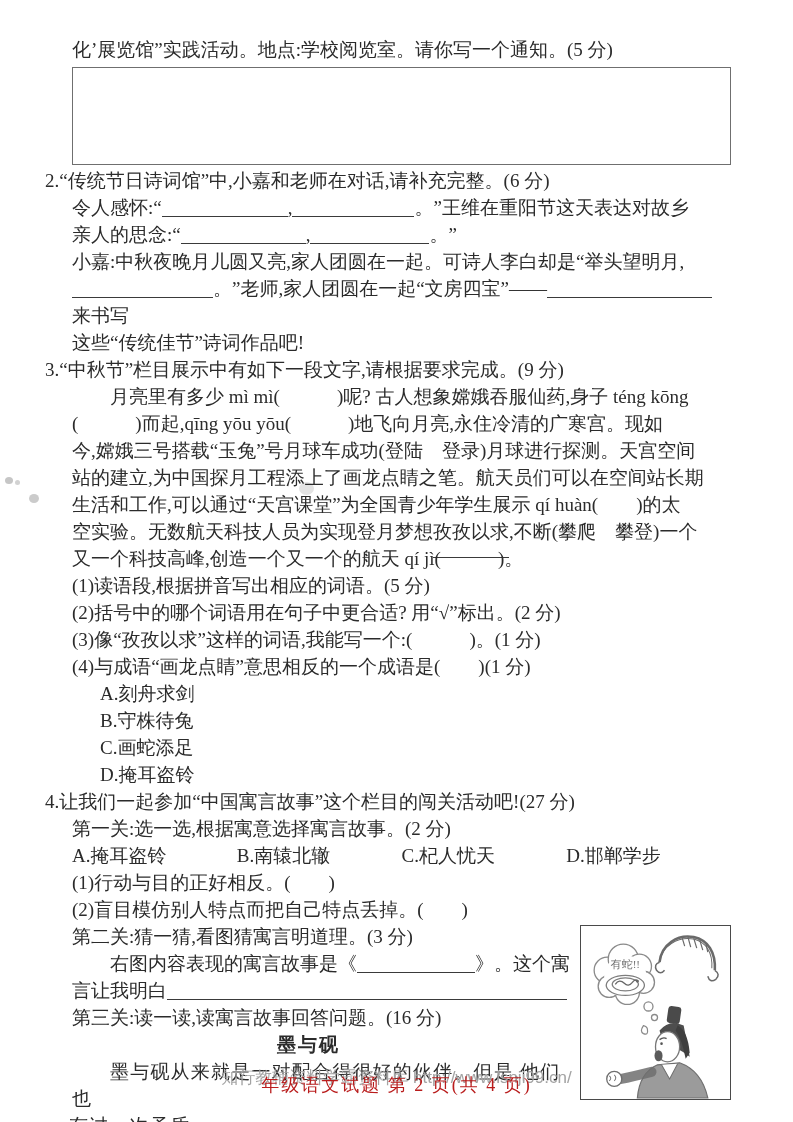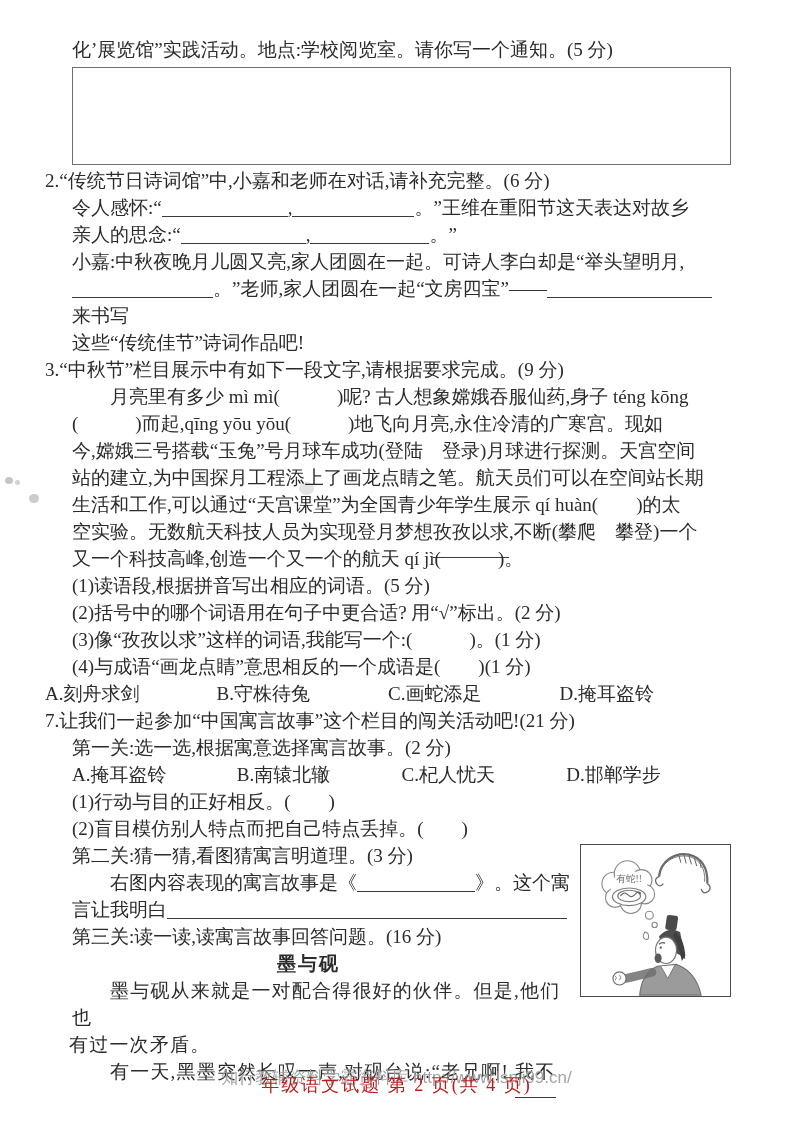--- a/index.html
+++ b/index.html
@@ -21,28 +21,28 @@
     margin:4px 0 2px 27px;height:96px;
     border:1px solid #6f6f6f;background:#fff;
   }
   .blank{
     display:inline-block;height:15px;vertical-align:-3px;
     border-bottom:1.4px solid #3a3a3a;
   }
   .uline{border-bottom:1.4px solid #3a3a3a;padding-bottom:15px;}
   .opts{display:flex;margin-left:27px;}
   .opts .opt{flex:1;}
-  .opts1{display:flex;}
+  .opts1{display:flex;margin-left:55px;flex-direction:column;}
   .opts1 .opt{flex:1;}
   .story-title{font-weight:bold;text-align:center;letter-spacing:2px;}
   .kai{letter-spacing:1.2px;}
   .kai.indent2{margin-left:27px;text-indent:2em;}
   .kai.flush{margin-left:24px;}
   .illu{
-    float:right;width:151px;height:153px;margin:2px 0 6px 8px;
+    float:right;width:151px;height:175px;margin:2px 0 6px 8px;
     border:1.5px solid #4a4a4a;background:#fff;box-sizing:border-box;
   }
   .illu svg{display:block;width:100%;height:100%;}
   .footer-wrap{position:absolute;left:0;right:0;top:1060px;height:34px;}
   .watermark{
     position:absolute;left:50%;transform:translateX(-50%);top:6px;
     font-size:17px;color:#a3a3a3;white-space:nowrap;
     font-family:"Liberation Sans","DejaVu Sans",sans-serif;
   }
   .pageinfo{
@@ -85,21 +85,21 @@
       <p class="line body-ind"><span>(1)读语段,根据拼音写出相应的词语。(5 分)</span></p>
       <p class="line body-ind"><span>(2)括号中的哪个词语用在句子中更合适? 用“√”标出。(2 分)</span></p>
       <p class="line body-ind"><span>(3)像“孜孜以求”这样的词语,我能写一个:(　　　)。(1 分)</span></p>
       <p class="line body-ind"><span>(4)与成语“画龙点睛”意思相反的一个成语是(　　)(1 分)</span></p>
       <div class="line opts1">
         <span class="opt">A.刻舟求剑</span>
         <span class="opt">B.守株待兔</span>
         <span class="opt">C.画蛇添足</span>
         <span class="opt">D.掩耳盗铃</span>
       </div>
-      <p class="line num"><span>7.让我们一起参加“中国寓言故事”这个栏目的闯关活动吧!(21 分)</span></p>
+      <p class="line num"><span>4.让我们一起参加“中国寓言故事”这个栏目的闯关活动吧!(27 分)</span></p>
       <p class="line body-ind"><span>第一关:选一选,根据寓意选择寓言故事。(2 分)</span></p>
       <div class="line opts">
         <span class="opt">A.掩耳盗铃</span>
         <span class="opt">B.南辕北辙</span>
         <span class="opt">C.杞人忧天</span>
         <span class="opt">D.邯郸学步</span>
       </div>
       <p class="line body-ind"><span>(1)行动与目的正好相反。(　　)</span></p>
       <p class="line body-ind"><span>(2)盲目模仿别人特点而把自己特点丢掉。(　　)</span></p>
   <div class="illu">

